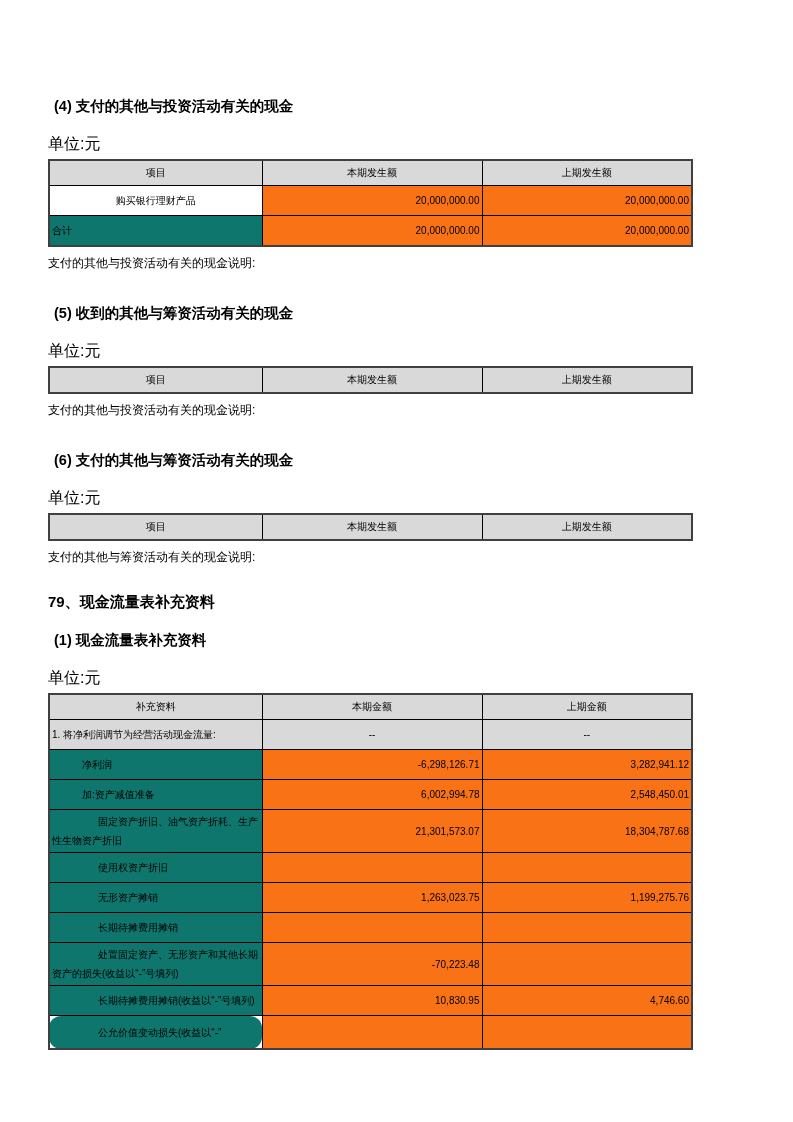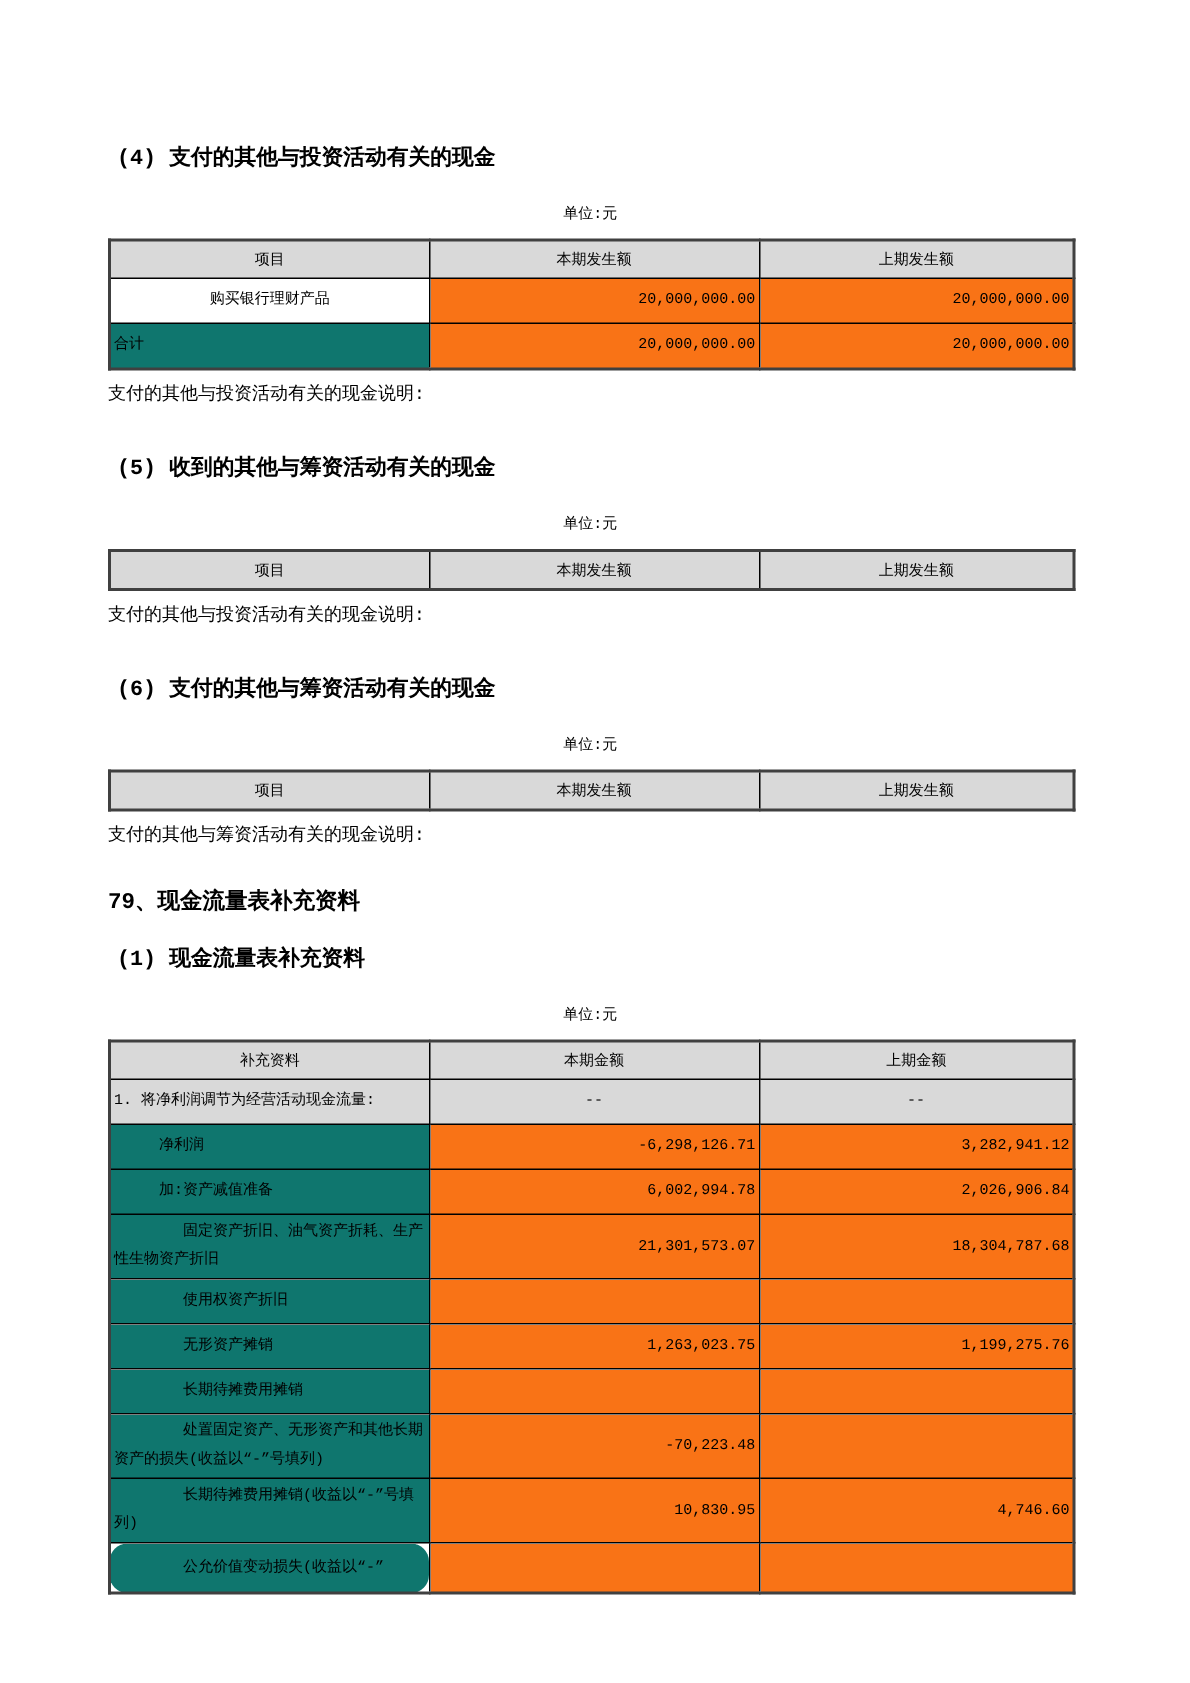--- a/index.html
+++ b/index.html
@@ -3,43 +3,43 @@
 <meta charset="utf-8">
 <style>
   html, body { margin: 0; padding: 0; background: #ffffff; }
   .page {
     position: relative;
     width: 793px;
     height: 1122px;
     margin: 0 auto;
     background: #ffffff;
     box-sizing: border-box;
-    padding: 97px 78px 0 72px;
+    padding: 97px 78px 0 48px;
     color: #000;
-    font-family: Liberation Mono, monospace;
+    font-family: Liberation Sans, sans-serif;
     font-size: 12px;
     overflow: hidden;
   }
   .sec-heading {
     font-size: 14.5px;
     font-weight: bold;
     padding-left: 6px;
     line-height: 18px;
     white-space: nowrap;
   }
   .top-heading {
     font-size: 15px;
     font-weight: bold;
     padding-left: 0;
     line-height: 19px;
     white-space: nowrap;
   }
   .unit-line {
-    text-align: center;
-    font-size: 10px;
+    text-align: left;
+    font-size: 16px;
     line-height: 14px;
     margin-top: 22px;
     margin-bottom: 8px;
   }
   .note-line {
     font-size: 12px;
     line-height: 15px;
     margin-top: 9px;
   }
   table.fin {
@@ -177,21 +177,21 @@
         <td class="val">--</td>
       </tr>
       <tr>
         <td class="lbl lvl1">净利润</td>
         <td class="val">-6,298,126.71</td>
         <td class="val">3,282,941.12</td>
       </tr>
       <tr>
         <td class="lbl lvl1">加:资产减值准备</td>
         <td class="val">6,002,994.78</td>
-        <td class="val">2,026,906.84</td>
+        <td class="val">2,548,450.01</td>
       </tr>
       <tr>
         <td class="lbl lvl2">固定资产折旧、油气资产折耗、生产性生物资产折旧</td>
         <td class="val">21,301,573.07</td>
         <td class="val">18,304,787.68</td>
       </tr>
       <tr>
         <td class="lbl lvl2">使用权资产折旧</td>
         <td class="val"></td>
         <td class="val"></td>

